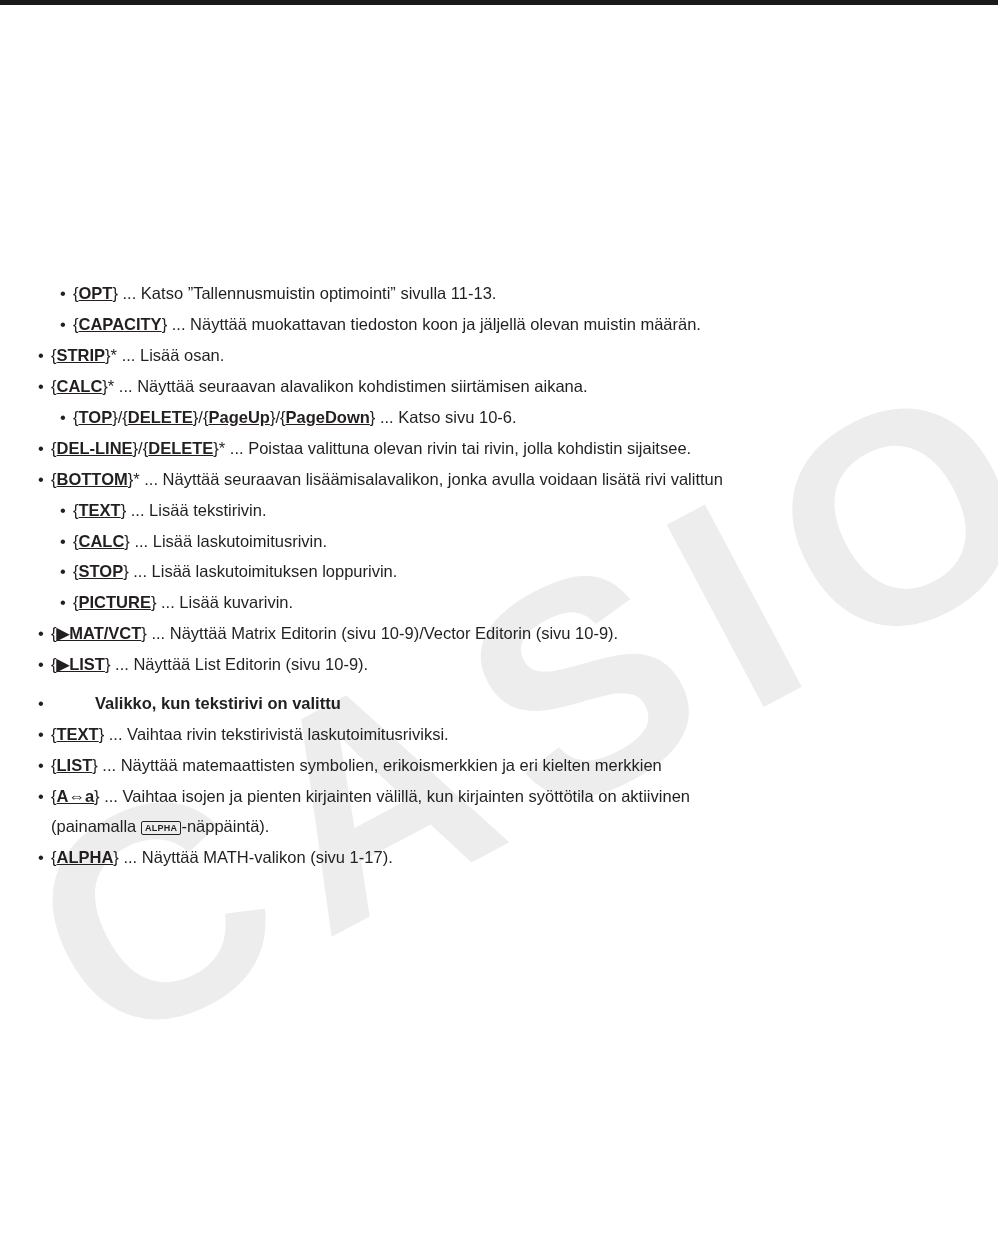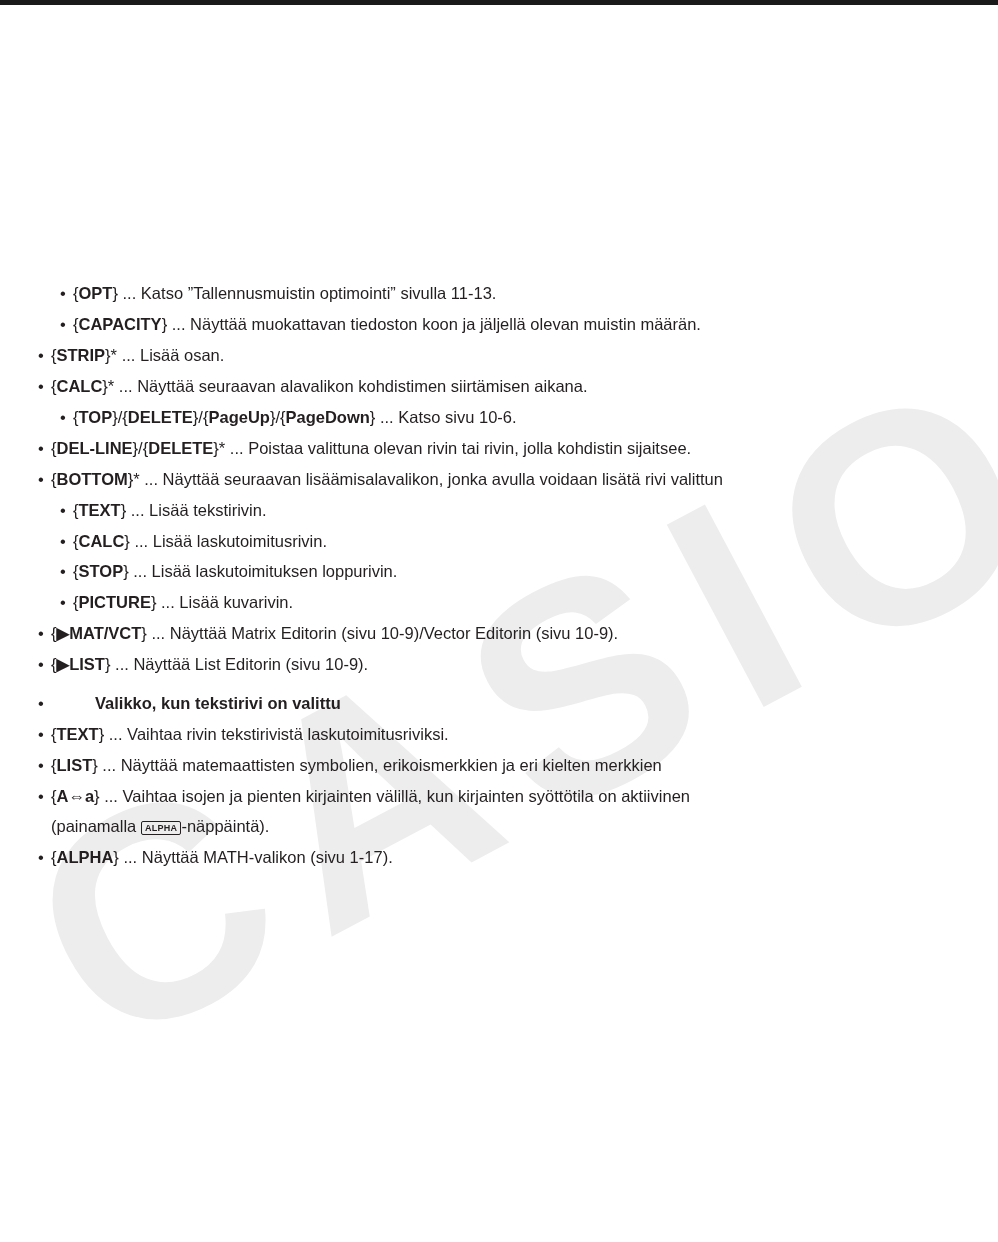--- a/index.html
+++ b/index.html
@@ -76,21 +76,21 @@
     line-height: 1.30;
     color: #231f20;
   }
   .txt {
     flex: 1 1 auto;
   }
   .sub {
     display: block;
     padding-left: 28px;
   }
-  b { font-weight: bold; }
+  b { font-weight: bold; text-decoration: underline; }
   .heading-item .txt { font-weight: bold; margin-left: 44px; }
   .keycap {
     display: inline-block;
     border: 1.2px solid #231f20;
     border-radius: 2px;
     font-size: 9px;
     font-weight: bold;
     line-height: 11px;
     padding: 1px 3px 0 3px;
     vertical-align: 1px;

